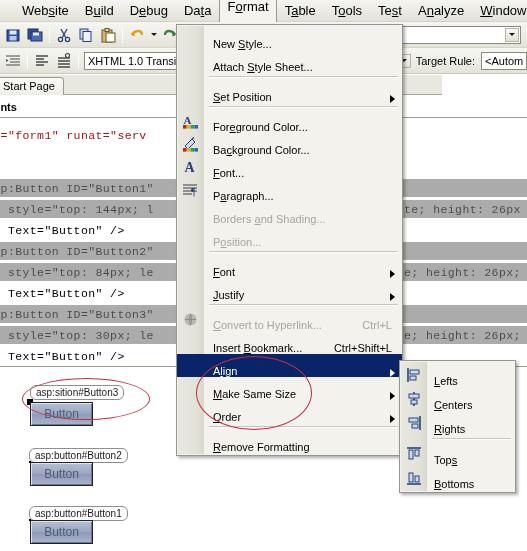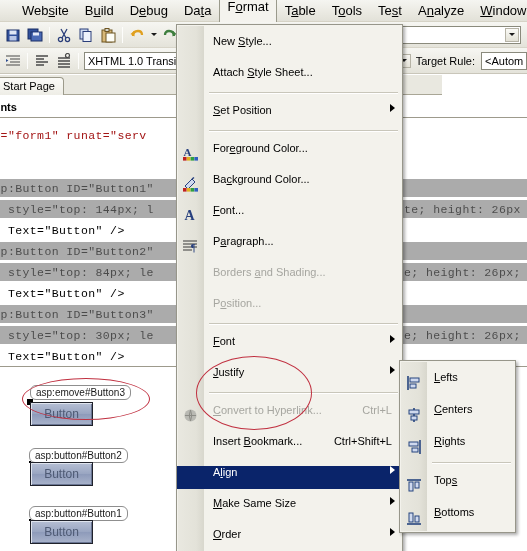--- a/index.html
+++ b/index.html
@@ -201,26 +201,25 @@
   }
   .menu .gutter {
     position: absolute; left: 1px; top: 1px; bottom: 1px;
     width: 26px;
     background: linear-gradient(to right,#e9e8e0 0%,#e3e2d9 70%,#d8d7cd 100%);
   }
   .menu-body { position: relative; }
   .mi {
     position: relative;
     height: 23px;
-    display: flex; align-items: flex-start;
+    display: flex; align-items: flex-end;
     font-size: 11px;
     color: #000;
     padding-left: 36px;
     white-space: nowrap;
-    margin-top: 8px;
   }
   .mi.disabled { color: #a6a6a0; }
   .mi.hl {
     background: #0a246a;
     color: #ffffff;
   }
   .mi .shortcut {
     position: absolute; right: 10px;
     font-size: 11px;
   }
@@ -391,21 +390,21 @@
       </div>
     <div id="code-right">
         <div class="code-line" style="top: 84px; left: 404px;">te; height: 26px</div>
         <div class="code-line" style="top: 147px; left: 404px;">e; height: 26px;</div>
         <div class="code-line" style="top: 210px; left: 404px;">e; height: 26px;</div>
       </div>
   </div>
 
   <div class="design-surface">
     <div id="controls">
-        <div class="tagbox" style="left: 30px; top: 18px;">asp:emove#Button3</div>
+        <div class="tagbox" style="left: 30px; top: 18px;">asp:sition#Button3</div>
         <div class="aspbtn-wrap sel" style="left: 27px; top: 32px;">
           <div class="aspbtn">Button</div>
         </div>
         <div class="tagbox" style="left: 29px; top: 81px;">asp:button#Button2</div>
         <div class="aspbtn-wrap plain" style="left: 29px; top: 94px;">
           <div class="aspbtn">Button</div>
         </div>
         <div class="tagbox" style="left: 29px; top: 139px;">asp:button#Button1</div>
         <div class="aspbtn-wrap plain" style="left: 29px; top: 152px;">
           <div class="aspbtn">Button</div>

